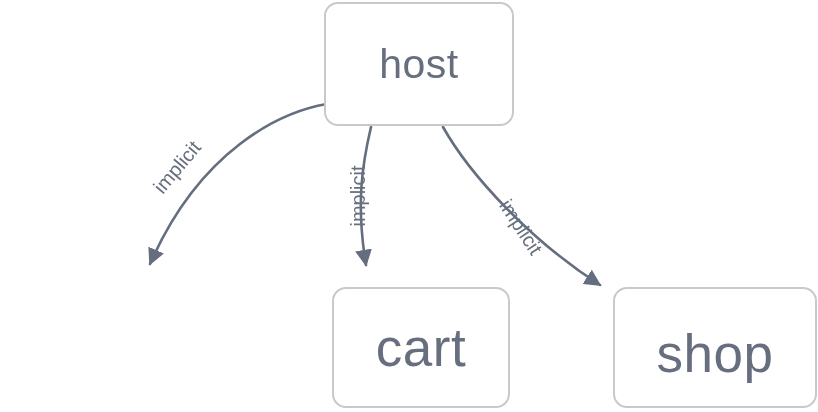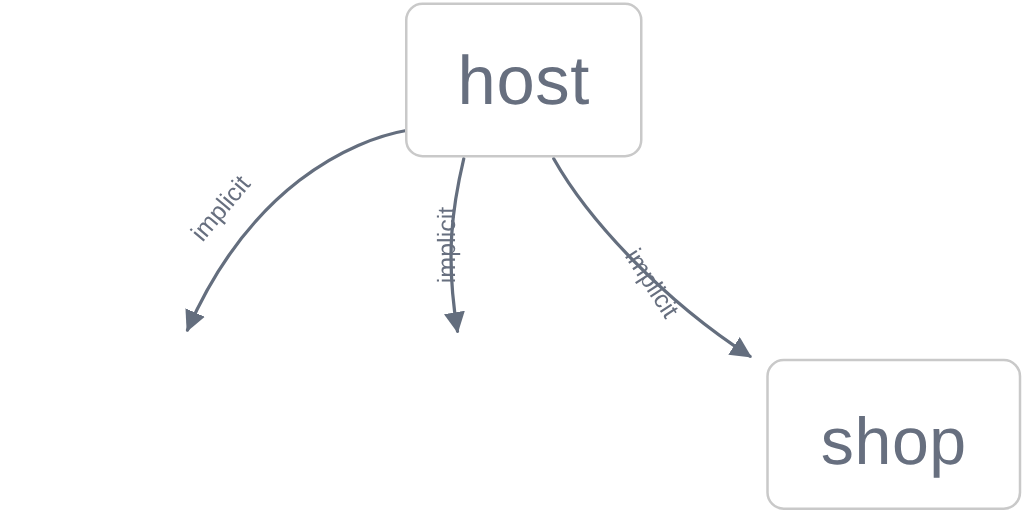--- a/index.html
+++ b/index.html
@@ -40,21 +40,21 @@
     font-family: "Liberation Sans", sans-serif;
     font-weight: 400;
     letter-spacing: 0.5px;
     line-height: 1;
     white-space: nowrap;
   }
   #node-host   { left: 324px; top: 2px;   width: 190px; height: 124px; }
   #node-about  { left: 1px;   top: 286px; width: 232px; height: 122px; }
   #node-cart   { left: 332px; top: 287px; width: 178px; height: 121px; }
   #node-shop   { left: 613px; top: 287px; width: 204px; height: 121px; }
-  #node-host   .node-label { font-size: 55px; }
+  #node-host   .node-label { font-size: 41px; }
   #node-about  .node-label { font-size: 53px; }
   #node-cart   .node-label { font-size: 53px; }
   #node-shop   .node-label { font-size: 53px; margin-top: 12px; }
 
   .edge-label {
     position: absolute;
     color: #676f7f;
     font-family: "Liberation Sans", sans-serif;
     font-size: 20px;
     line-height: 1;
@@ -97,20 +97,23 @@
     <path d="M 371 127 C 362 165, 356 205, 366 265" fill="none" stroke="#646e7e" stroke-width="2.6" stroke-linecap="round" marker-end="url(#arrow-cart)"></path>
 
     <path d="M 443 127 C 470 175, 530 240, 600 285" fill="none" stroke="#646e7e" stroke-width="2.6" stroke-linecap="round" marker-end="url(#arrow-shop)"></path>
   </svg>
 
   <div class="node" id="node-host">
     <span class="node-label">host</span>
   </div>
 
 
+  <div class="node" id="node-cart">
+    <span class="node-label">cart</span>
+  </div>
 
   <div class="node" id="node-shop">
     <span class="node-label">shop</span>
   </div>
 
   <div class="edge-label" id="edge-label-about">implicit</div>
 
   <div class="edge-label" id="edge-label-cart">implicit</div>
 
   <div class="edge-label" id="edge-label-shop">implicit</div>

